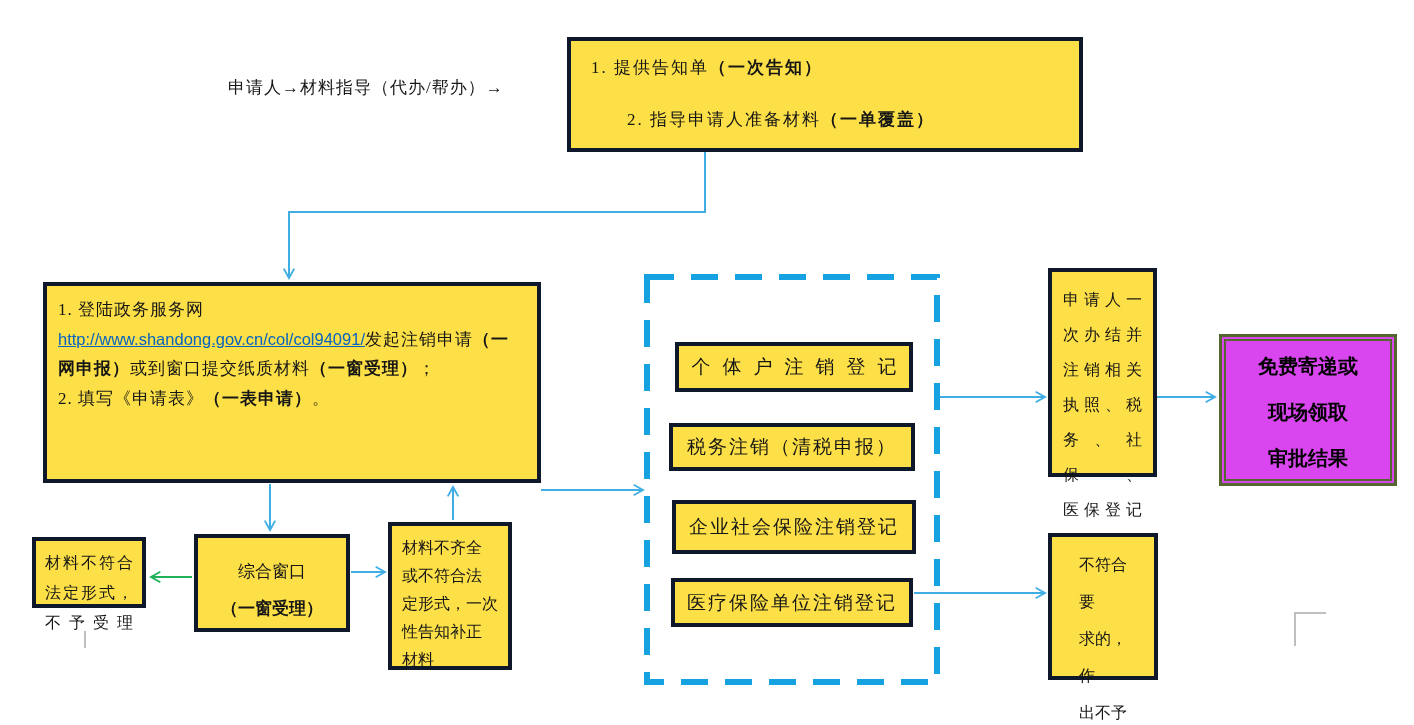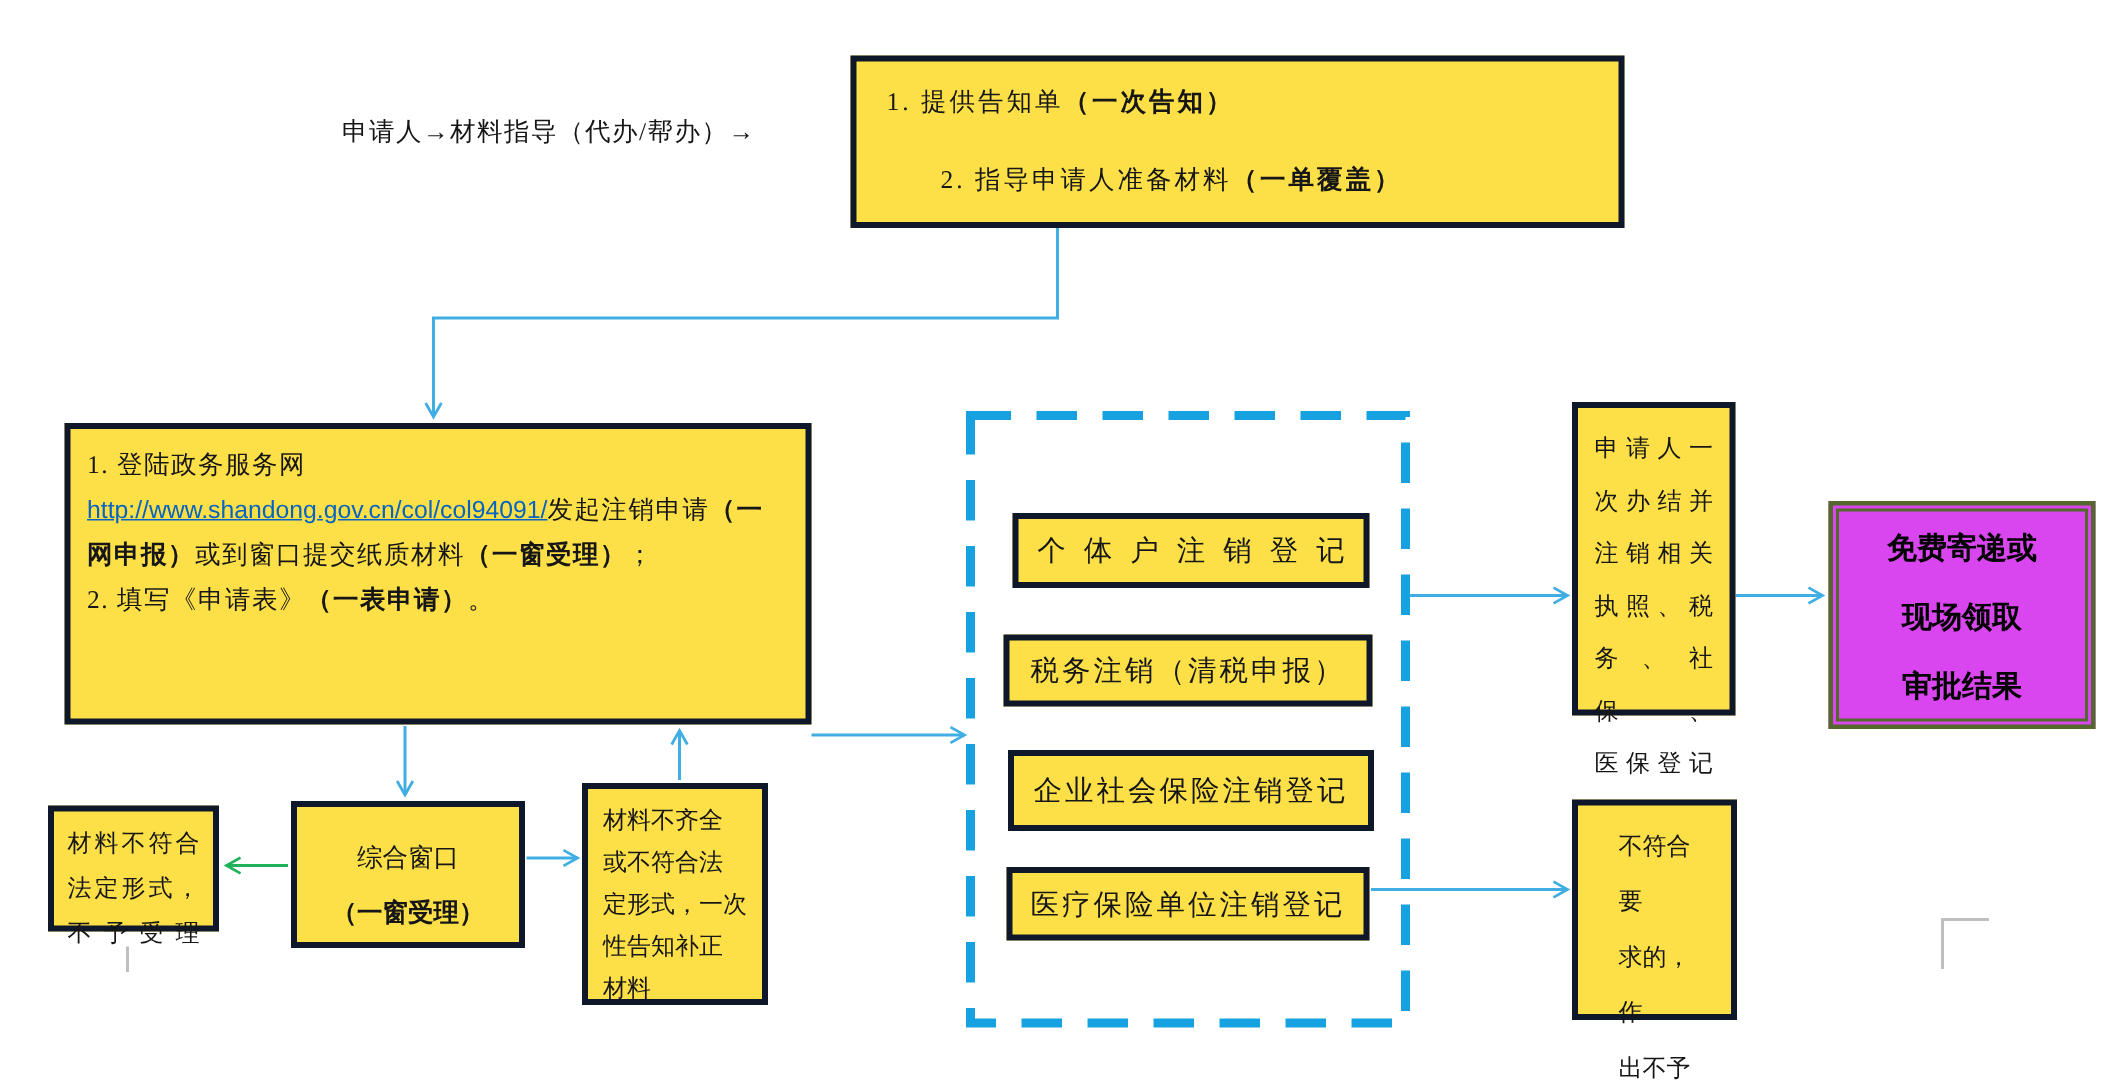--- a/index.html
+++ b/index.html
@@ -25,21 +25,21 @@
          font-size:17px;line-height:29.5px;letter-spacing:1px;overflow:hidden;}
   .apply .rich{white-space:nowrap;}
   .link{font-family:"Liberation Sans","DejaVu Sans",sans-serif;font-size:16.5px;
         color:var(--link_blue);text-decoration:underline;letter-spacing:0;cursor:pointer;}
   .window{left:194px;top:534px;width:156px;height:98px;text-align:center;
           font-size:17px;padding-top:19px;line-height:30px;}
   .subt{margin-top:7px;font-size:17px;}
   .jlines .tline{text-align:justify;text-align-last:justify;}
   .llines .tline{text-align:left;}
   .clines .tline{text-align:center;}
-  .notaccept{left:32px;top:537px;width:114px;height:84px;padding:7px 9px;font-size:16px;line-height:30px;}
+  .notaccept{left:32px;top:537px;width:114px;height:71px;padding:7px 9px;font-size:16px;line-height:30px;}
   .supplement{left:388px;top:522px;width:124px;height:148px;padding:8px 6px 8px 10px;font-size:16px;line-height:28px;}
   .joint-title{left:708px;top:242px;width:162px;height:74px;display:flex;align-items:center;justify-content:center;
                font-size:18px;letter-spacing:2px;}
   .item{display:flex;align-items:center;justify-content:center;font-size:19px;}
   .item .txt{letter-spacing:2px;white-space:nowrap;}
   .item .txt.spread{letter-spacing:12px;margin-right:-12px;}
   .item0{left:675px;top:342px;width:238px;height:50px;}
   .item1{left:669px;top:423px;width:246px;height:48px;}
   .item2{left:672px;top:500px;width:244px;height:54px;}
   .item3{left:671px;top:578px;width:242px;height:49px;}

